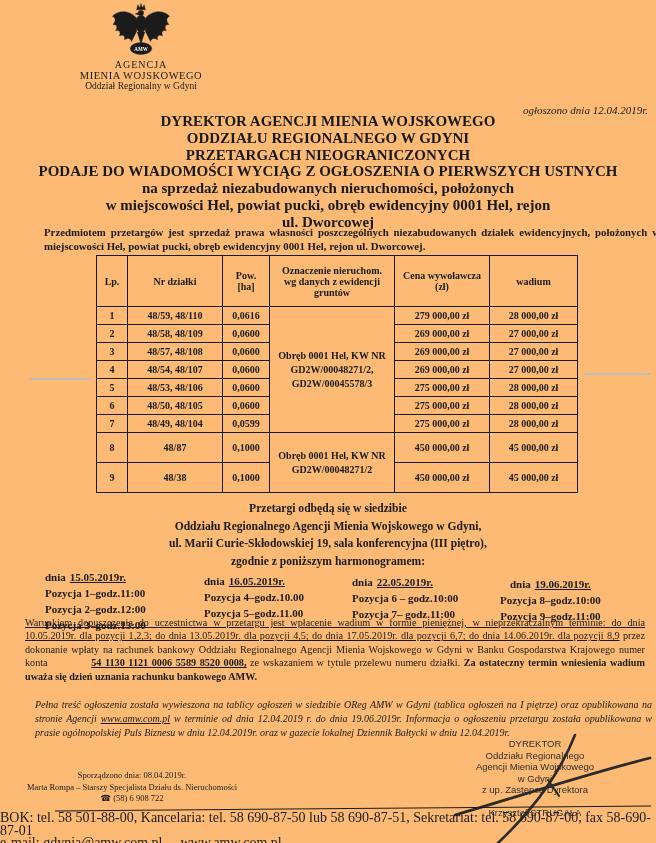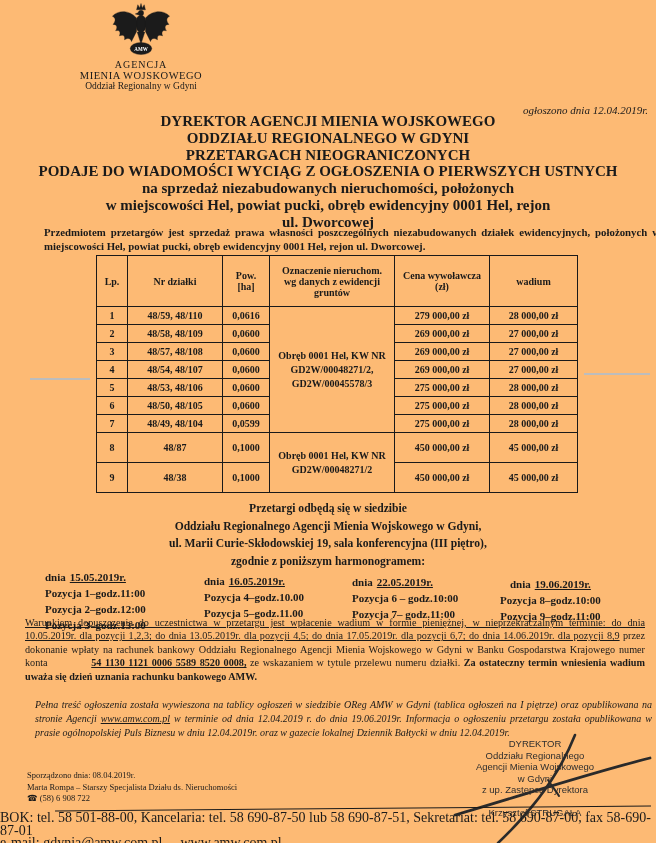--- a/index.html
+++ b/index.html
@@ -55,21 +55,21 @@
   .publication{position:absolute;top:690px;left:27px;width:617px;font-style:italic;
                font-size:10px;line-height:13.8px;text-align:justify;margin:8px;}
   .publication .url{text-decoration:underline;}
 
   
   .stamp{position:absolute;top:738px;left:420px;width:230px;text-align:center;
          font-family:"Liberation Sans", sans-serif;font-size:9.5px;line-height:11.5px;color:#2e2e2e;}
   .stamp .name{margin-top:11px;}
   .sig-overlay{position:absolute;left:430px;top:728px;width:226px;height:115px;pointer-events:none;}
 
-  .prepared{position:absolute;top:770px;left:27px;font-size:8.5px;line-height:11.5px;}
+  .prepared{position:absolute;top:770px;left:27px;font-size:8.5px;line-height:11.5px;text-align:center;}
 
   .footer-rule{position:absolute;top:808px;left:55px;width:596px;height:0;
                border-top:1.4px solid #1a1a1a;transform:rotate(-0.5deg);}
   .footer{position:absolute;top:812px;left:0;width:100%;
           font-size:14px;line-height:12.5px;}
   .footer .site{margin-left:18px;}
 
   .smudge{position:absolute;background:#bdbdbd;height:2px;}
   .sm1{top:378px;left:30px;width:60px;}
   .sm2{top:373px;left:584px;width:66px;}

